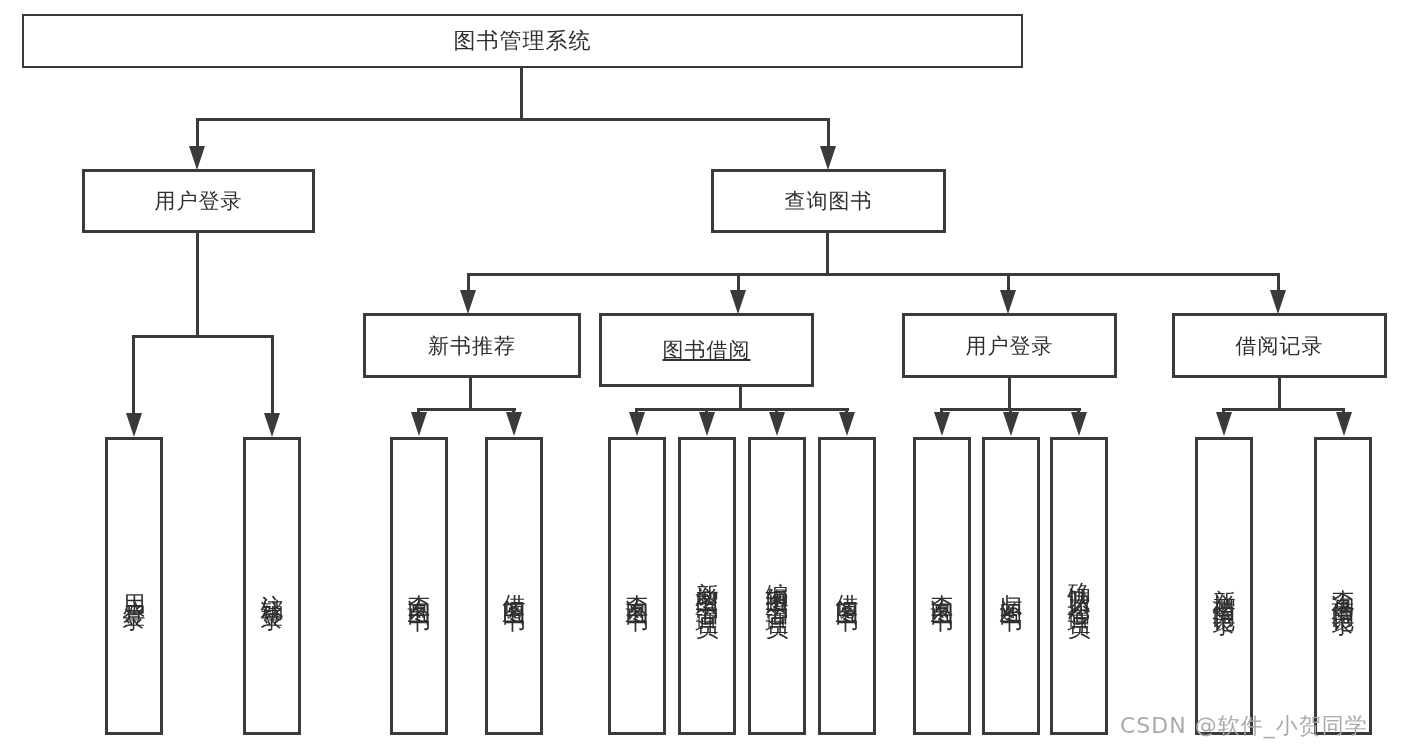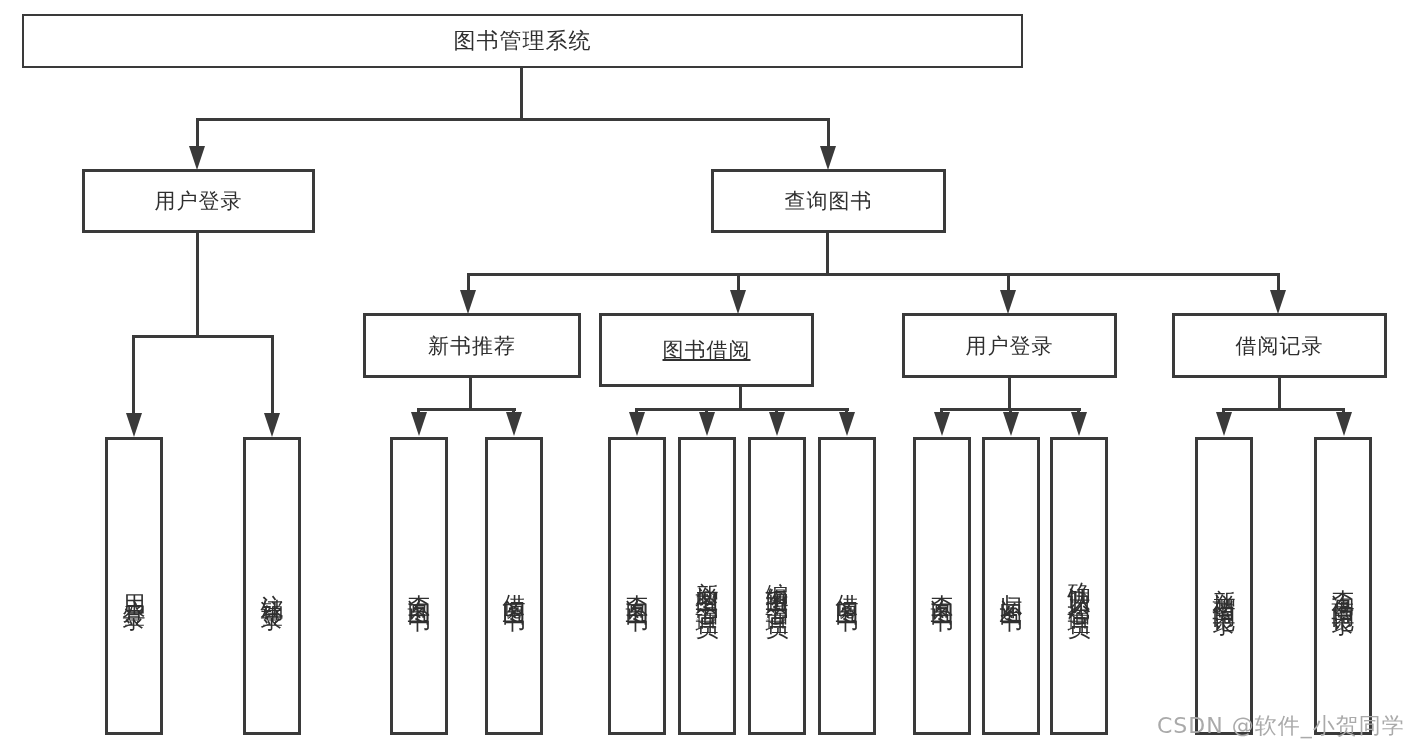--- a/index.html
+++ b/index.html
@@ -21,21 +21,21 @@
   .vline,.hline{position:absolute;background:#3a3a3a;z-index:1;}
   .vline{width:3px;}
   .hline{height:3px;}
   .arrow{
     position:absolute;width:0;height:0;z-index:1;
     border-left:8px solid transparent;border-right:8px solid transparent;
     border-top:24px solid #3a3a3a;
   }
   .watermark{
     position:absolute;left:1120px;top:711px;z-index:3;
-    font-size:22px;color:#aaaaaa;letter-spacing:1px;white-space:nowrap;margin-left:37px;
+    font-size:22px;color:#aaaaaa;letter-spacing:1px;white-space:nowrap;
   }
 </style>
 </head>
 <body>
 
 <div id="canvas">
 
   <div class="node root" style="left:22px;top:14px;width:1001px;height:54px;">
     <span>图书管理系统</span>
   </div>

